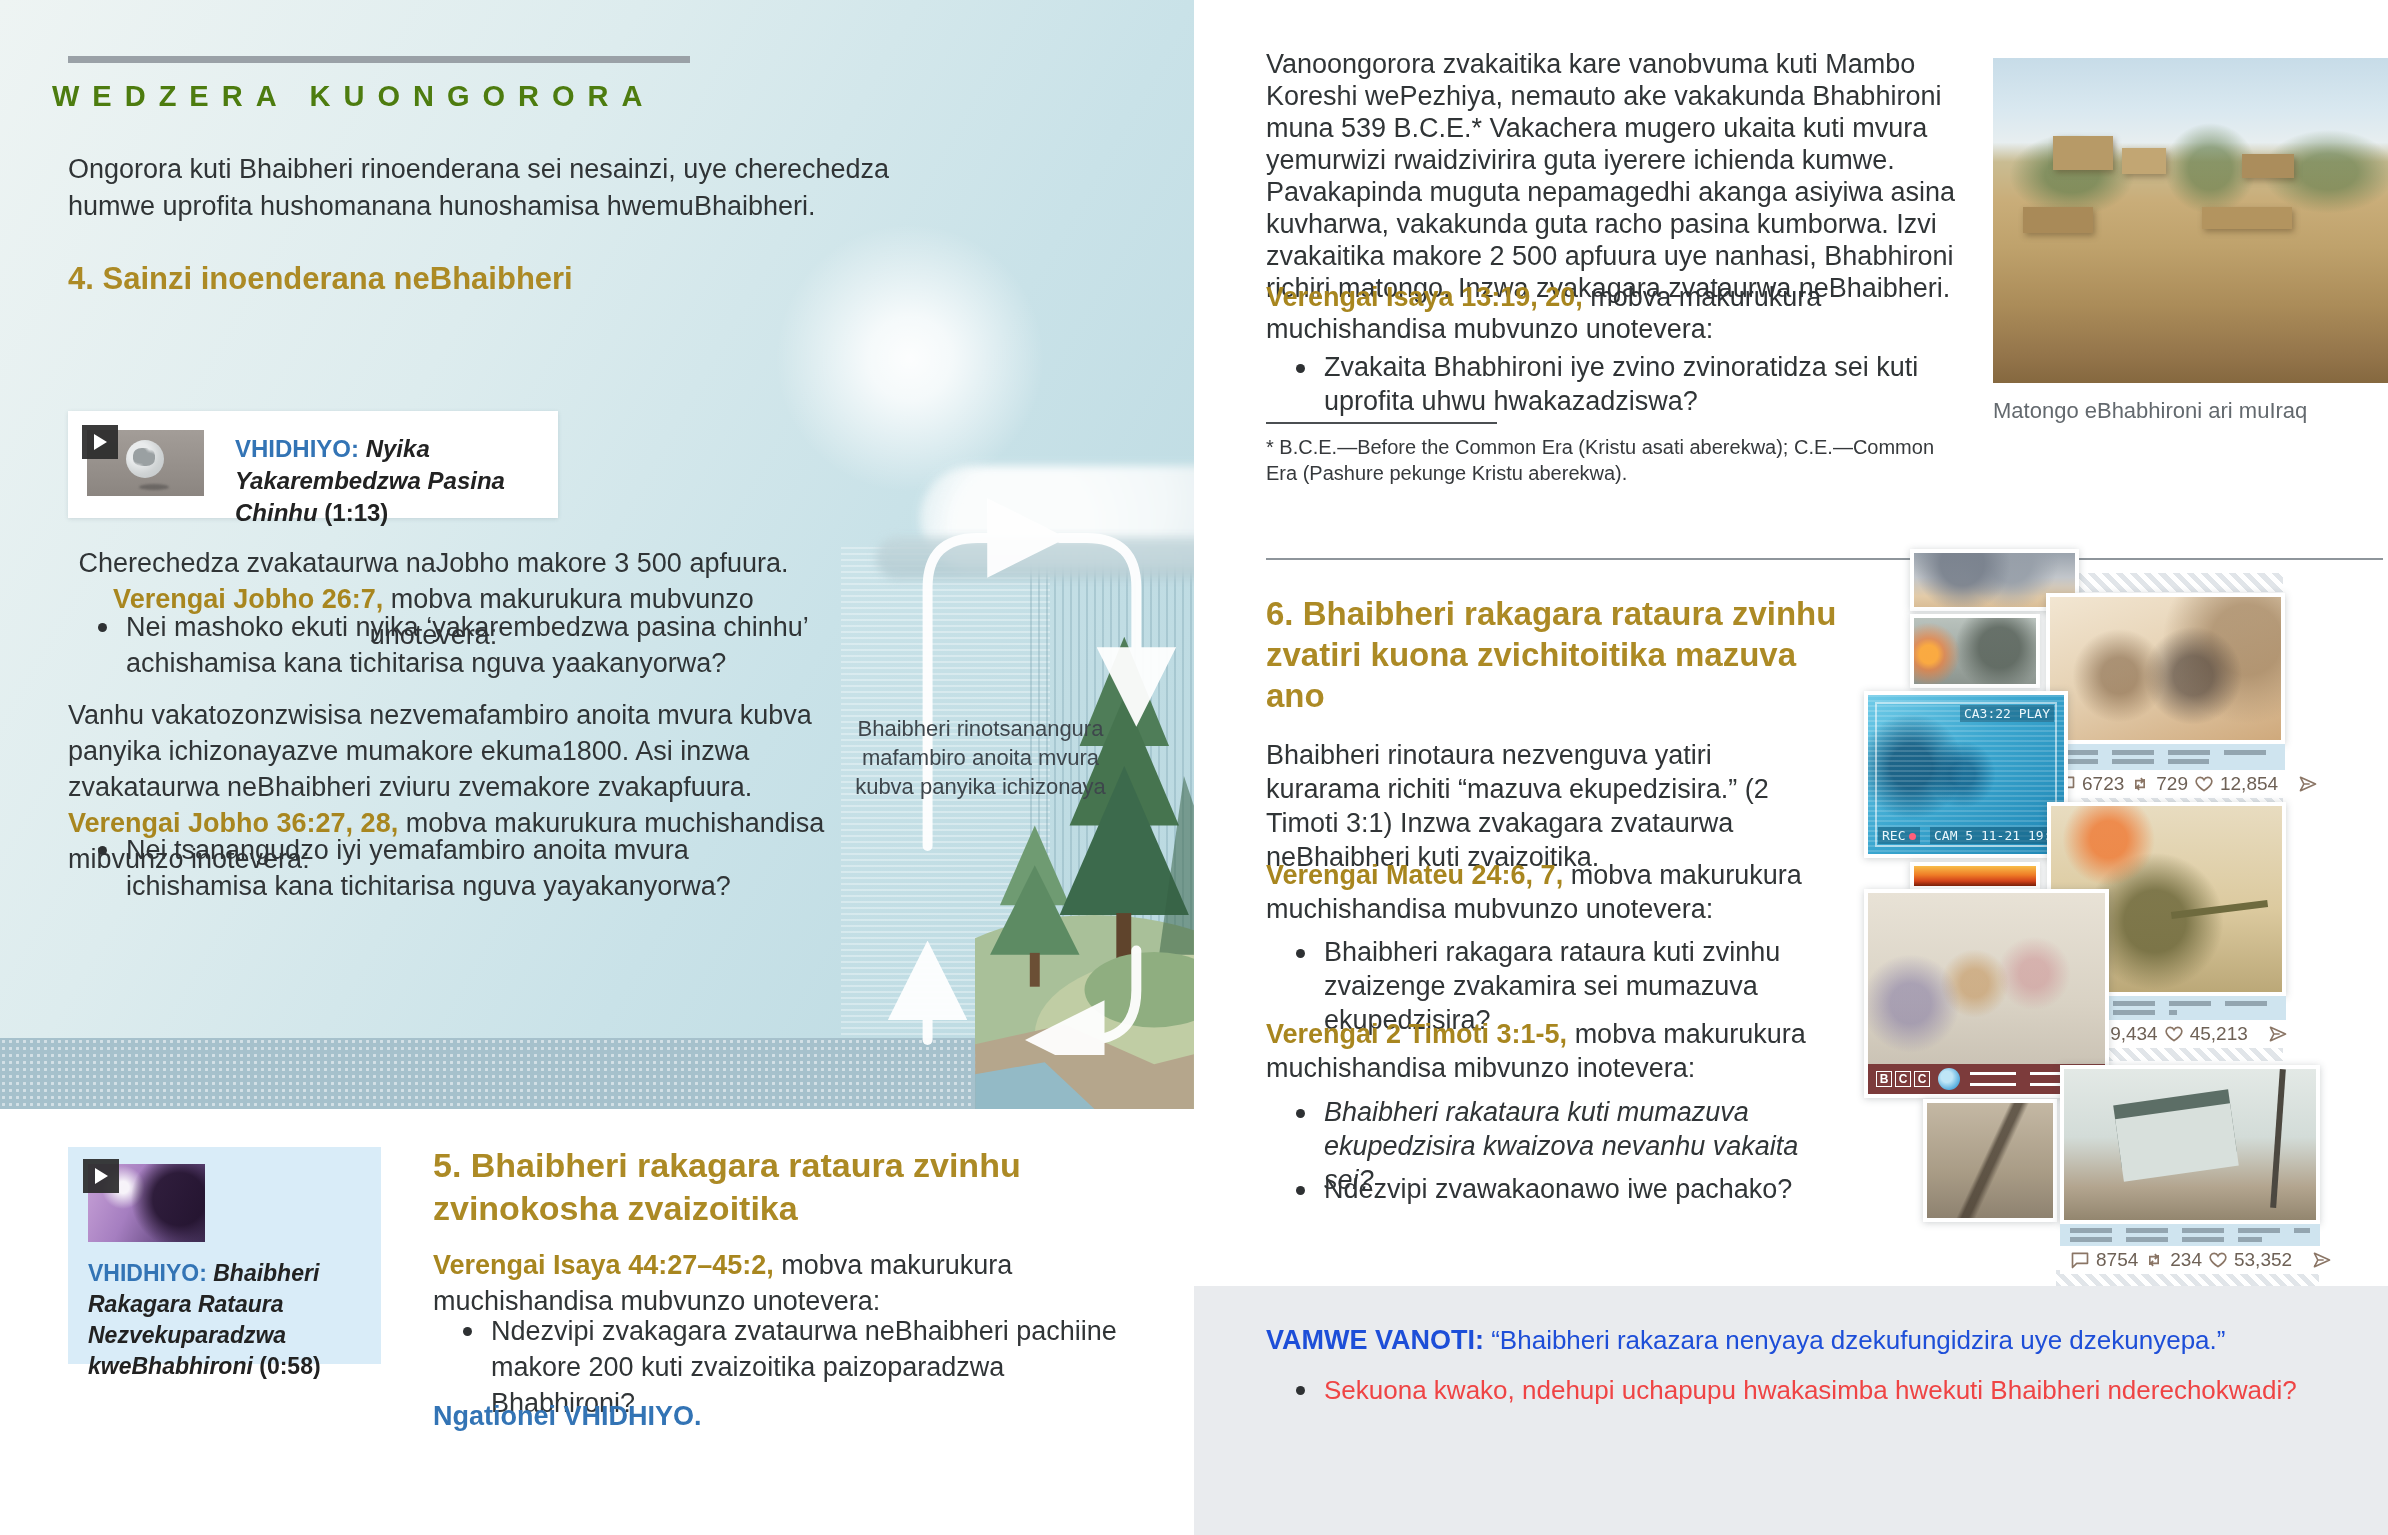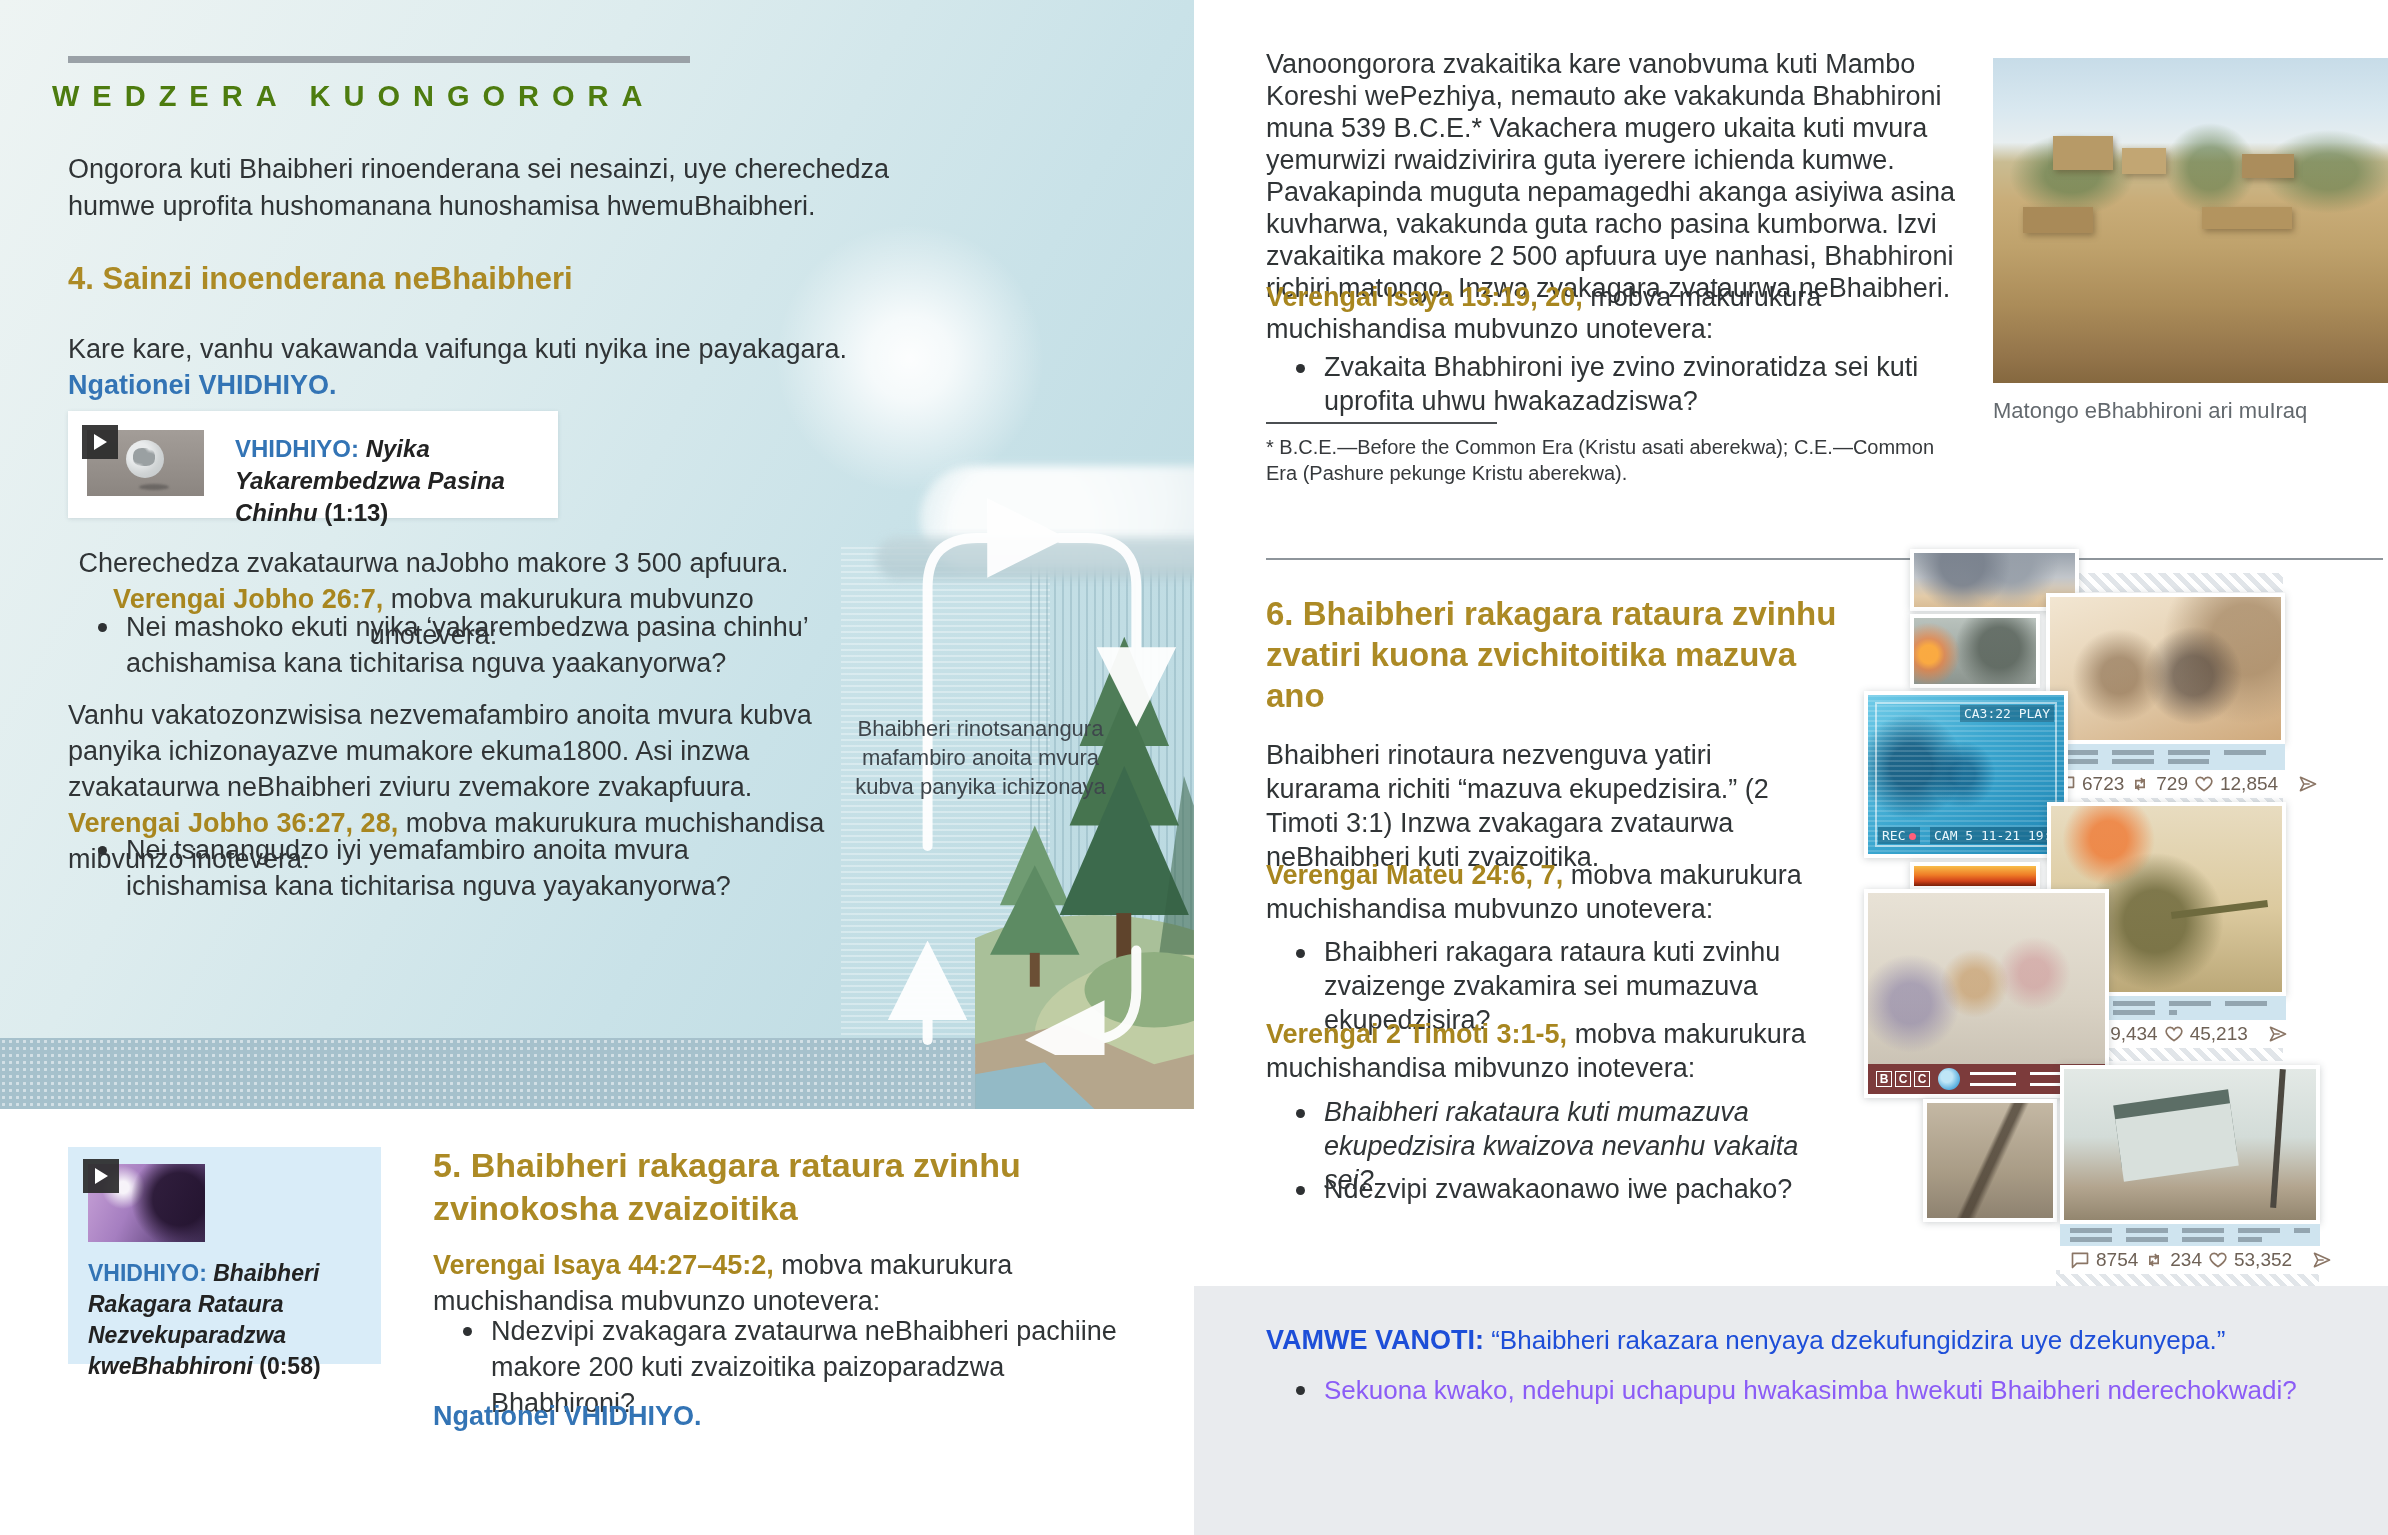--- a/index.html
+++ b/index.html
@@ -185,21 +185,21 @@
   .stats1{left:2046px;top:770px;width:239px;height:28px;}
   .stats2{left:2047px;top:1020px;width:239px;height:28px;}
   .stats3{left:2060px;top:1246px;width:260px;height:28px;}
   .stats svg{flex:none;}
   .stats .sep{flex:1;height:1px;background:#cbbcae;margin:0 4px;}
   .stats .num{white-space:nowrap;}
 
   .quote-box{left:1194px;top:1286px;width:1194px;height:250px;background:#e9ebee;}
   .quote-line{left:1266px;top:1323px;width:1055px;font-size:26px;line-height:34px;color:#1d4ed8;}
   .quote-label{font-weight:bold;font-size:27px;}
-  .quote-bullet{left:1266px;top:1373px;width:1055px;font-size:26px;line-height:34px;color:#8b5cf6;}
+  .quote-bullet{left:1266px;top:1373px;width:1055px;font-size:26px;line-height:34px;color:#ef4444;}
   .quote-bullet .dot{margin-top:13px;}
 
   svg.arrows, svg.landscape{position:absolute;}
 </style>
 </head>
 <body>
 
 <div id="left-page" class="abs">
   <div class="abs illustration">
     <div class="abs haze-lines"></div>
@@ -240,21 +240,20 @@
 
     <div class="abs cycle-caption">Bhaibheri rinotsanangura mafambiro anoita mvura kubva panyika ichizonaya</div>
   </div>
 
   <div class="abs kicker-rule"></div>
   <div class="abs kicker">WEDZERA KUONGORORA</div>
   <div class="abs intro">Ongorora kuti Bhaibheri rinoenderana sei nesainzi, uye cherechedza humwe uprofita hushomanana hunoshamisa hwemuBhaibheri.</div>
 
   <div class="abs s4-heading h-gold">4. Sainzi inoenderana neBhaibheri</div>
 
-  <div class="abs p s4-p1"><span>Kare kare, vanhu vakawanda vaifunga kuti nyika ine payakagara. </span><span class="blue-link">Ngationei VHIDHIYO.</span></div>
 
   <div class="abs video-box1">
     <div class="abs vthumb1">
       <div class="abs globe"></div>
       <div class="abs globe-shadow"></div>
     </div>
     <div class="abs play-btn v1-play">
         <div class="tri"></div>
       </div>
     <div class="abs vtext1"><span class="blue-link">VHIDHIYO:</span><span class="vtitle"> Nyika Yakarembedzwa Pasina Chinhu</span><span> (1:13)</span></div>

